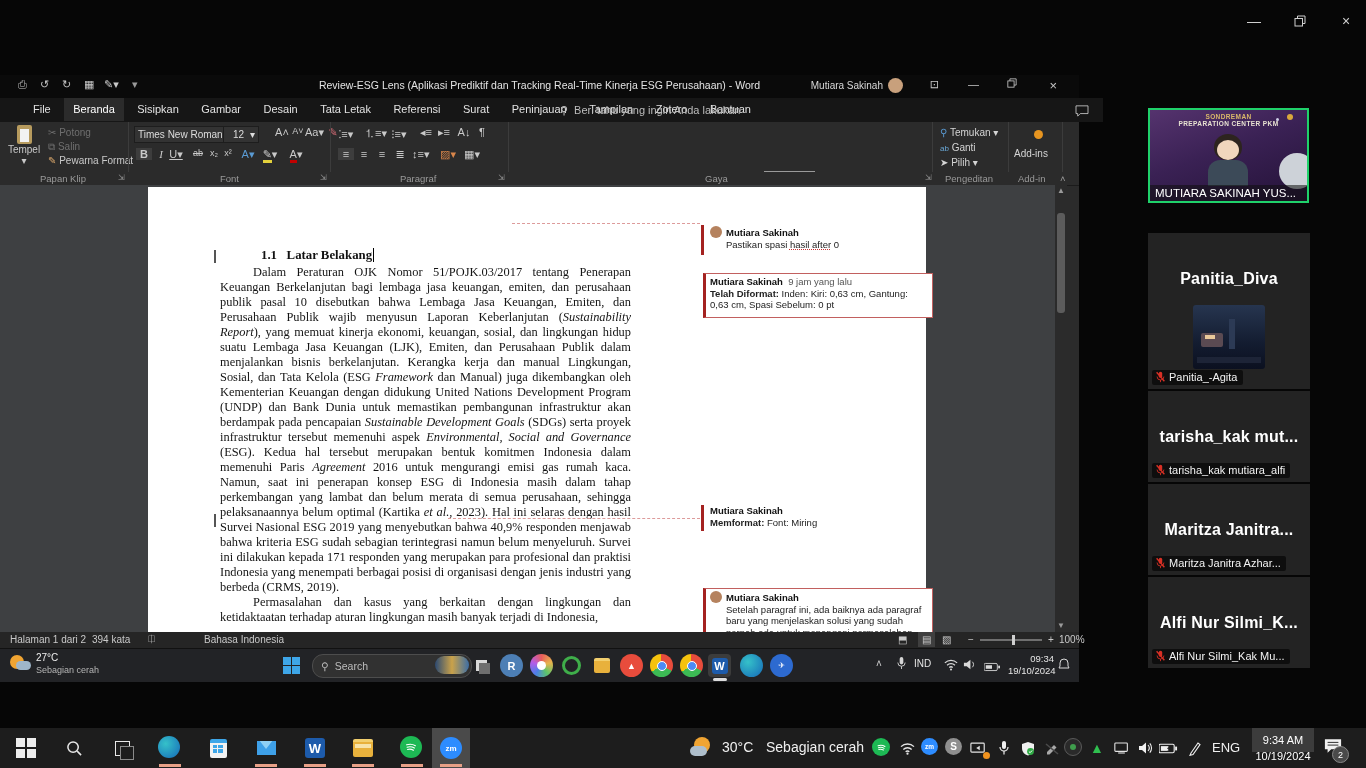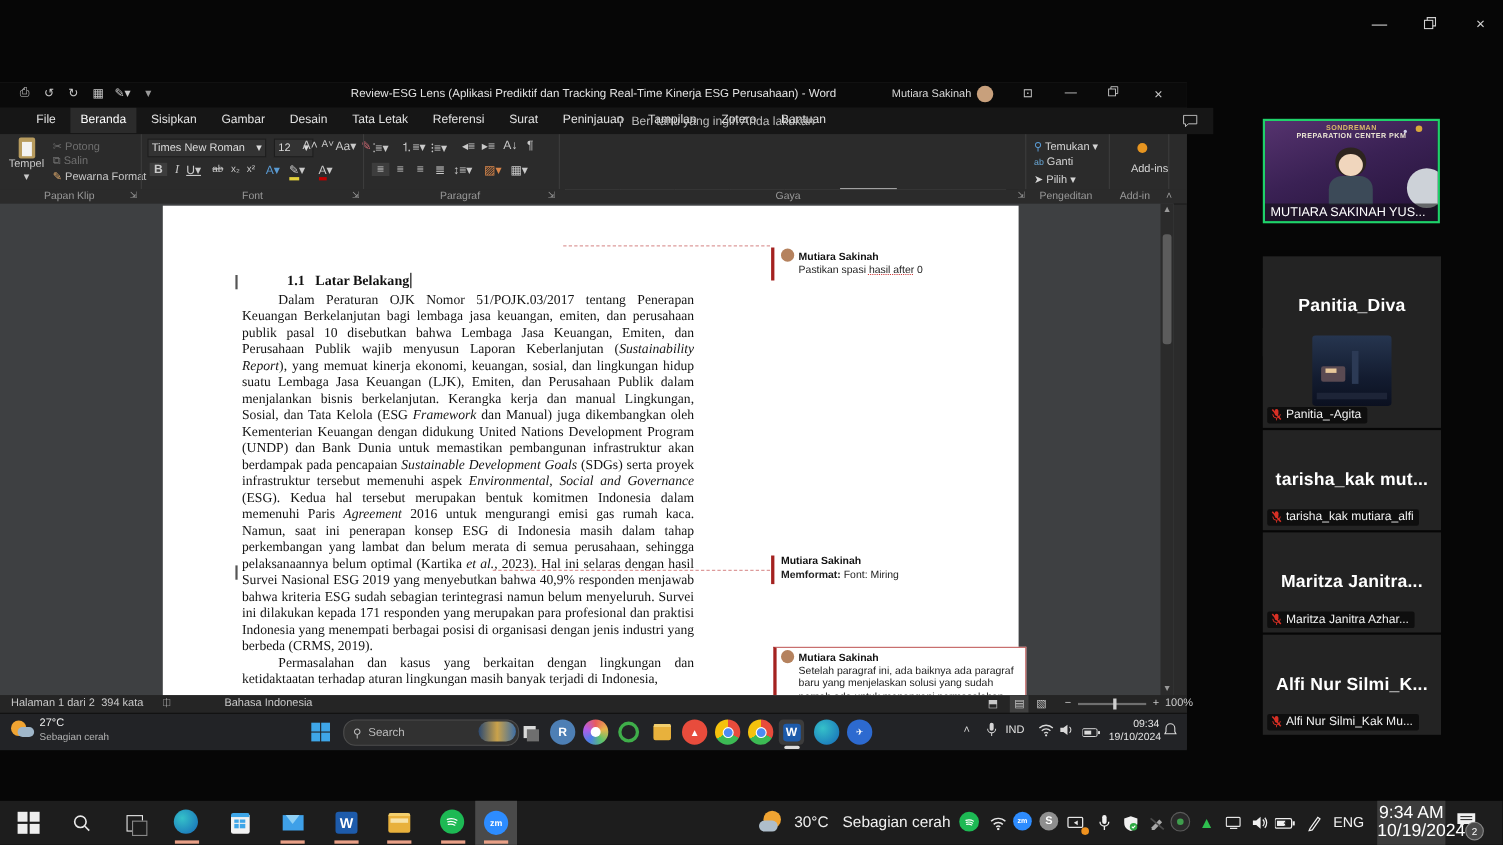--- a/index.html
+++ b/index.html
@@ -127,21 +127,21 @@
           <div style="position:absolute;left:3px;top:4px;width:9px;height:13px;background:#f2f2f2;"></div>
         </div>
         <div class="rbtn"><span>Tempel</span> ▾</div>
       </div>
       <div class="abs" style="left:48px;top:5px;font-size:10px;color:#6f6f6f;">✂ <span>Potong</span></div>
       <div class="abs" style="left:48px;top:19px;font-size:10px;color:#6f6f6f;">⧉ <span>Salin</span></div>
       <div class="abs" style="left:48px;top:33px;font-size:10px;color:#c9c9c9;"><span style="color:#d9a66a;">✎</span> <span>Pewarna Format</span></div>
       <div class="vsep" style="left:128px;top:0;height:50px;"></div>
 
       <div class="combo" style="left:134px;top:4px;width:100px;"><span>Times New Roman</span> <span style="float:right;">▾</span></div>
-      <div class="combo" style="left:249px;top:4px;width:28px;"><span>12</span> <span style="float:right;">▾</span></div>
+      <div class="combo" style="left:223px;top:4px;width:28px;text-align:center;"><span>12</span> <span style="float:right;">▾</span></div>
       <span class="ricon" style="left:274px;top:4px;">A˄</span>
       <span class="ricon" style="left:290px;top:4px;font-size:9px;">A˅</span>
       <span class="ricon" style="left:305px;top:4px;">Aa▾</span>
       <span class="ricon" style="left:325px;top:4px;color:#d06a74;">✎</span>
       <span class="ricon" style="left:136px;top:26px;font-weight:bold;background:#3d3d3d;">B</span>
       <span class="ricon" style="left:153px;top:26px;font-style:italic;font-family:'Liberation Serif',serif;">I</span>
       <span class="ricon" style="left:168px;top:26px;text-decoration:underline;">U▾</span>
       <span class="ricon" style="left:190px;top:26px;text-decoration:line-through;font-size:9px;">ab</span>
       <span class="ricon" style="left:206px;top:26px;font-size:9px;">x₂</span>
       <span class="ricon" style="left:220px;top:26px;font-size:9px;">x²</span>
@@ -203,21 +203,21 @@
           <span class="nm">Judul</span>
         </div>
       <div class="abs" style="left:915px;top:50px;width:9px;height:41px;background:#333;border:1px solid #1d1d1d;color:#bbb;font-size:7px;text-align:center;line-height:13px;">▴<br>▾<br>≡</div>
       <div class="vsep" style="left:932px;top:0;height:50px;"></div>
 
       <div class="abs" style="left:940px;top:5px;font-size:10px;color:#d5d5d5;"><span style="color:#5a9bd4;">⚲</span> <span>Temukan</span> ▾</div>
       <div class="abs" style="left:940px;top:20px;font-size:10px;color:#d5d5d5;"><span style="color:#6aa9d8;font-size:8px;">ab</span> <span>Ganti</span></div>
       <div class="abs" style="left:940px;top:35px;font-size:10px;color:#d5d5d5;"><span>➤</span> <span>Pilih</span> ▾</div>
       <div class="vsep" style="left:1008px;top:0;height:50px;"></div>
 
-      <div class="abs" style="left:1014px;top:8px;width:48px;text-align:right;">
+      <div class="abs" style="left:1014px;top:8px;width:48px;text-align:left;">
         <div style="margin:0 auto;width:9px;height:9px;border-radius:50%;background:#e79520;"></div>
         <div style="font-size:10px;color:#d5d5d5;margin-top:9px;">Add-ins</div>
       </div>
       <div class="vsep" style="left:1062px;top:0;height:50px;"></div>
     </div>
 
     <div id="ribbon-footer">
       <span class="gl" style="left:40px;">Papan Klip</span>
       <span class="gl" style="left:118px;font-size:8px;">⇲</span>
       <span class="gl" style="left:220px;">Font</span>
@@ -249,20 +249,24 @@
         </div>
 
         <div class="dashln" style="left:300px;top:331px;width:252px;"></div>
 
         <div class="redbar" style="left:553px;top:38px;height:30px;"></div>
         <div class="abs comment" style="left:562px;top:39px;width:216px;">
           <div><span class="avatarc"></span><span class="cauthor">Mutiara Sakinah</span></div>
           <div style="margin-left:16px;"><span>Pastikan spasi </span><span style="text-decoration:underline;text-decoration-style:dotted;text-decoration-color:#c33;">hasil after</span><span> 0</span></div>
         </div>
 
+        <div class="abs comment cbox" style="left:555px;top:86px;width:218px;height:39px;padding:2px 4px;">
+          <span class="cauthor">Mutiara Sakinah</span>&nbsp;&nbsp;<span style="color:#555;">9 jam yang lalu</span><br>
+          <b>Telah Diformat:</b> <span>Inden: Kiri:  0,63 cm, Gantung:  0,63 cm, Spasi Sebelum:  0 pt</span>
+        </div>
 
         <div class="redbar" style="left:553px;top:318px;height:26px;"></div>
         <div class="abs comment" style="left:562px;top:318px;width:216px;">
           <div class="cauthor">Mutiara Sakinah</div>
           <div><b>Memformat:</b> <span>Font: Miring</span></div>
         </div>
 
         <div class="abs comment cbox" style="left:555px;top:401px;width:218px;height:44px;padding:2px 4px;overflow:hidden;">
           <div><span class="avatarc"></span><span class="cauthor">Mutiara Sakinah</span></div>
           <div style="margin-left:16px;">Setelah paragraf ini, ada baiknya ada paragraf baru yang menjelaskan solusi yang sudah pernah ada untuk menangani permasalahan tersebut... lalu bandingkan</div>
@@ -609,21 +613,21 @@
           <path d="M11 3l-2 2.5h2L9.5 8" stroke="#1d1d1d" fill="none" stroke-width=".9"></path>
           <rect x="17" y="3.5" width="2" height="4" fill="#f0f0f0"></rect>
         </svg>
     </span>
     <span class="trayic" style="left:1184px;">
       <svg width="13" height="15" viewBox="0 0 13 15">
           <path d="M3 12L10 2l2 1.5-7 10-3 .8z" fill="none" stroke="#f0f0f0" stroke-width="1.1"></path>
         </svg>
     </span>
     <span class="abs" style="left:1212px;top:12px;color:#f0f0f0;font-size:13px;">ENG</span>
-    <span class="abs" style="left:1252px;top:0;width:62px;height:40px;background:#3c3c3c;color:#fff;font-size:16px;text-align:center;line-height:16px;padding-top:4px;box-sizing:border-box;">
+    <span class="abs" style="left:1252px;top:0;width:62px;height:24px;background:#3c3c3c;color:#fff;font-size:11px;text-align:center;line-height:16px;padding-top:4px;box-sizing:border-box;">
       <span>9:34 AM</span><br><span>10/19/2024</span>
     </span>
     <span class="abs" style="left:1324px;top:10px;">
       <svg width="18" height="16" viewBox="0 0 20 17">
           <path d="M1 1h18v11H8l-4 4v-4H1z" fill="#f0f0f0"></path>
           <line x1="4" y1="4.5" x2="16" y2="4.5" stroke="#1d1d1d"></line>
           <line x1="4" y1="7.5" x2="16" y2="7.5" stroke="#1d1d1d"></line>
         </svg>
       <span style="position:absolute;right:-7px;bottom:-5px;width:15px;height:15px;border-radius:50%;background:#4a4a4a;border:1px solid #888;color:#fff;font-size:9px;display:flex;align-items:center;justify-content:center;">2</span>
     </span>

